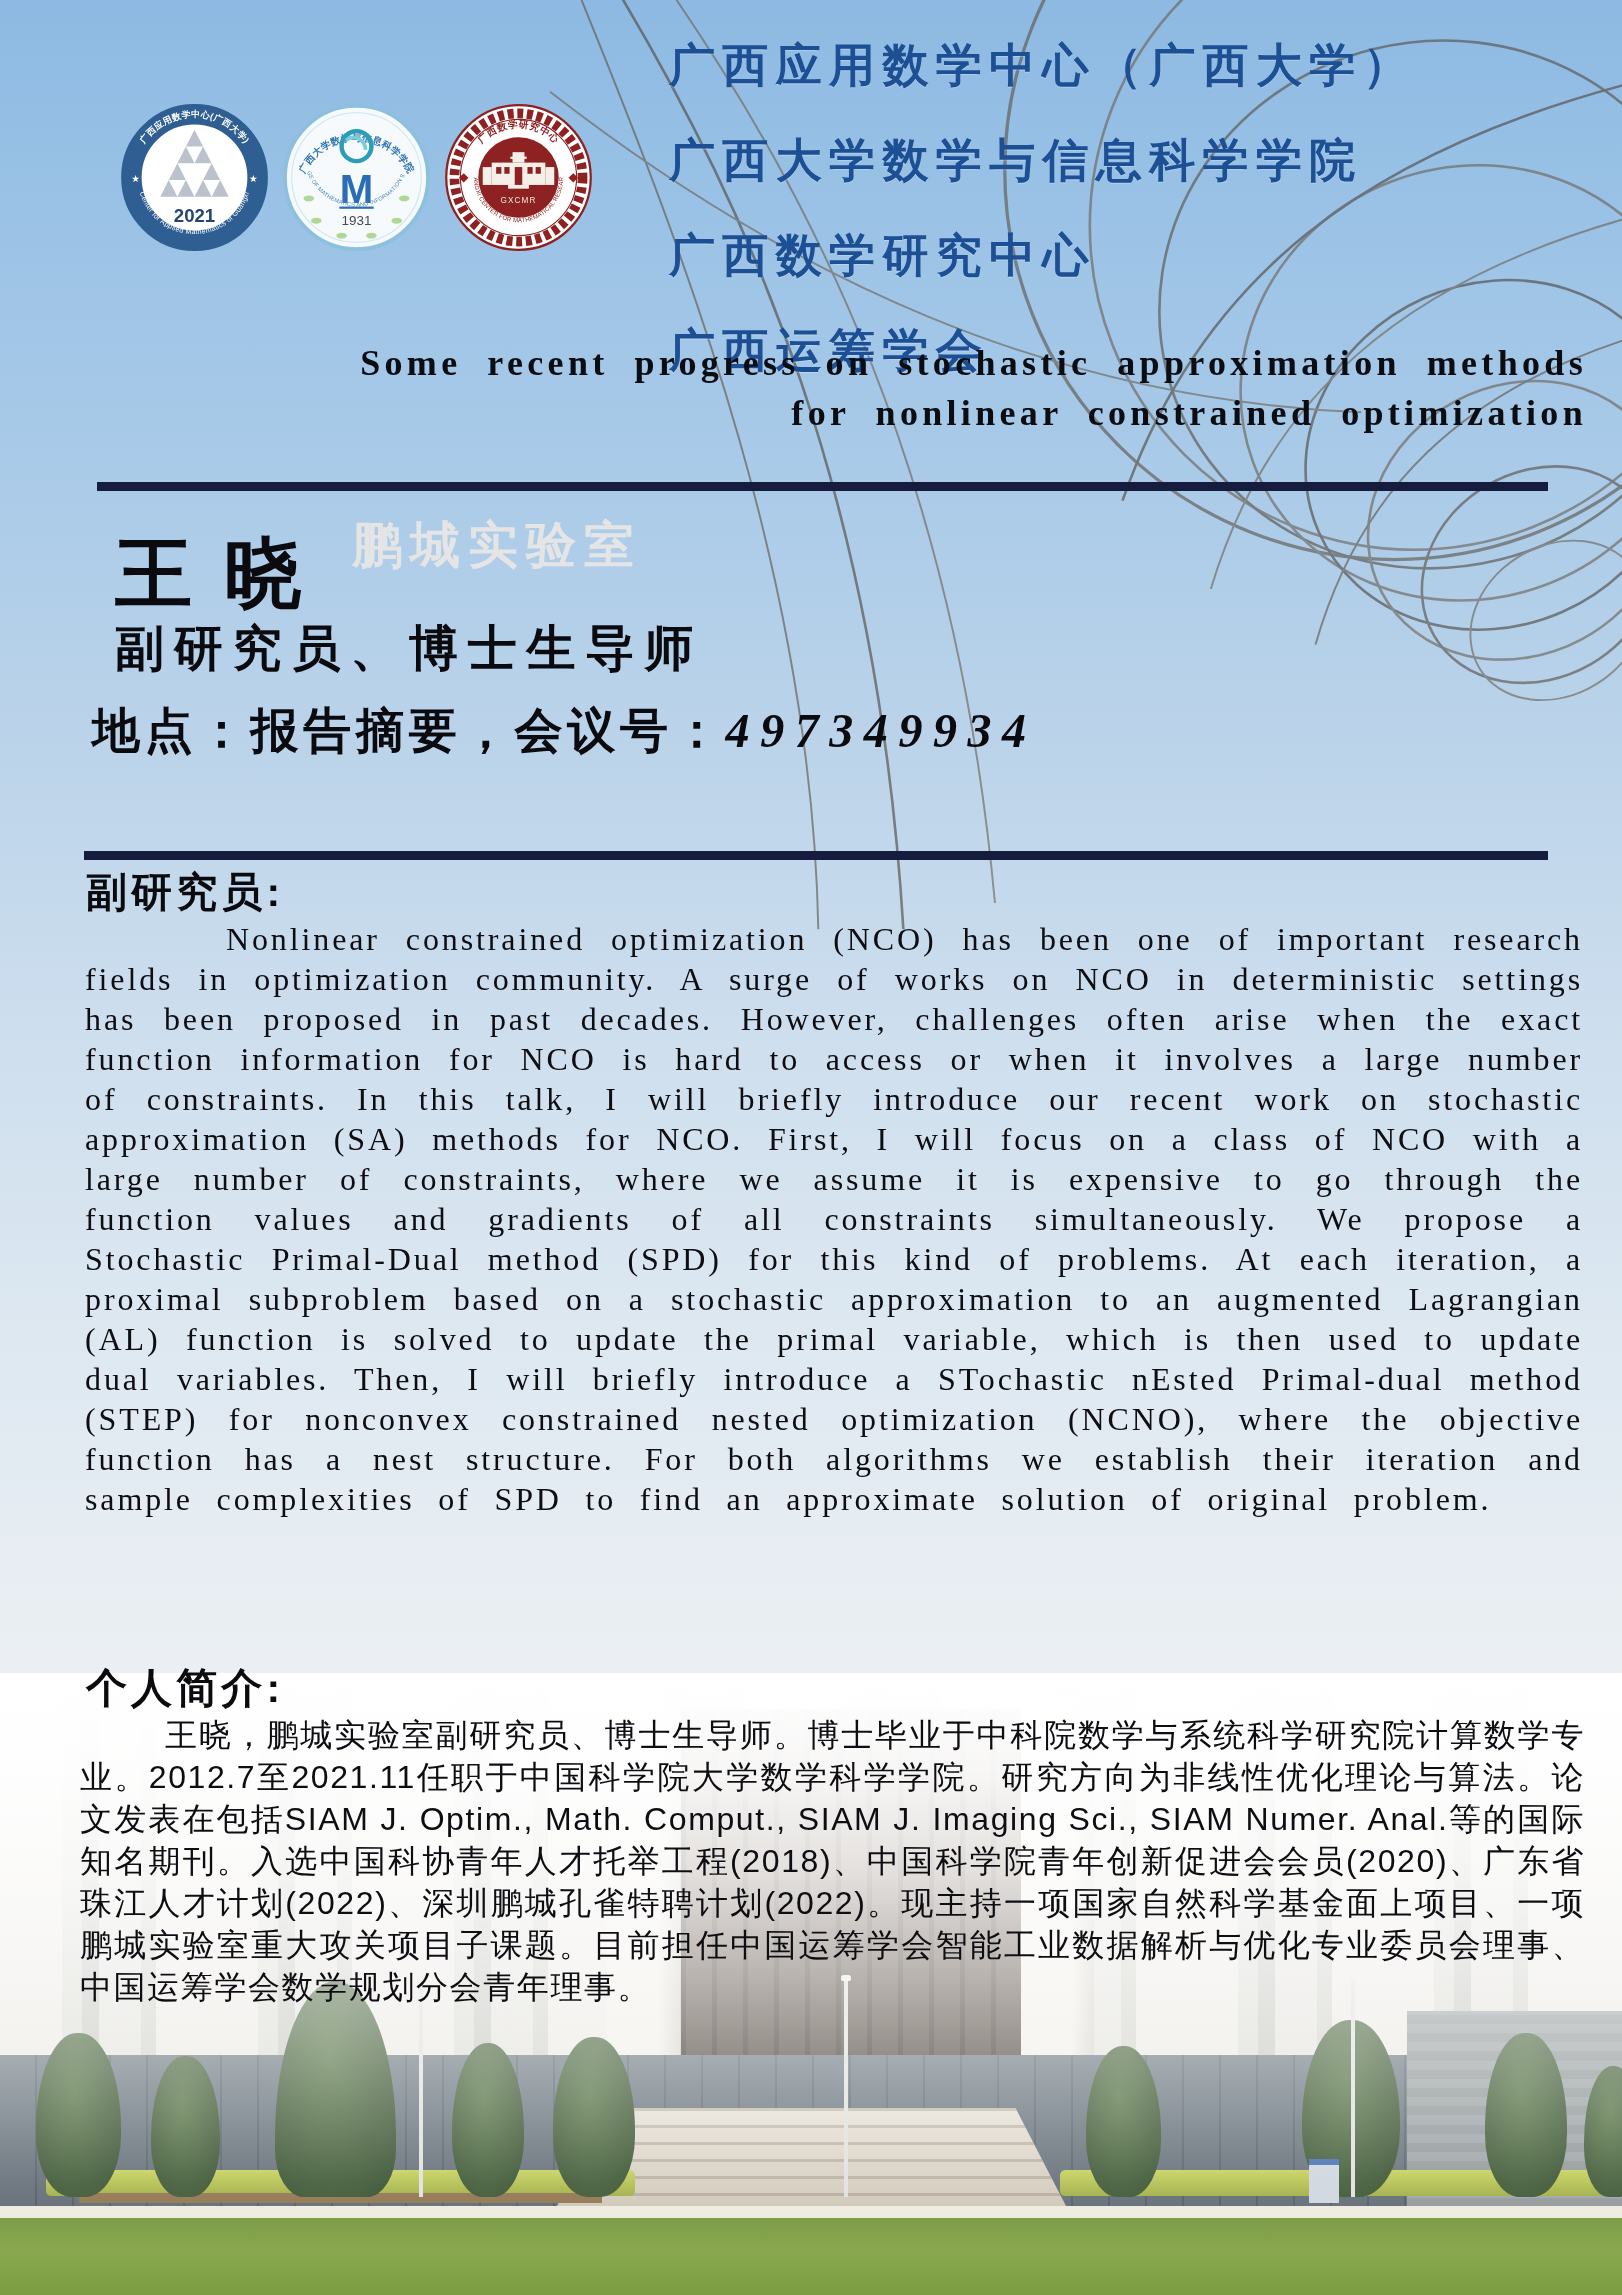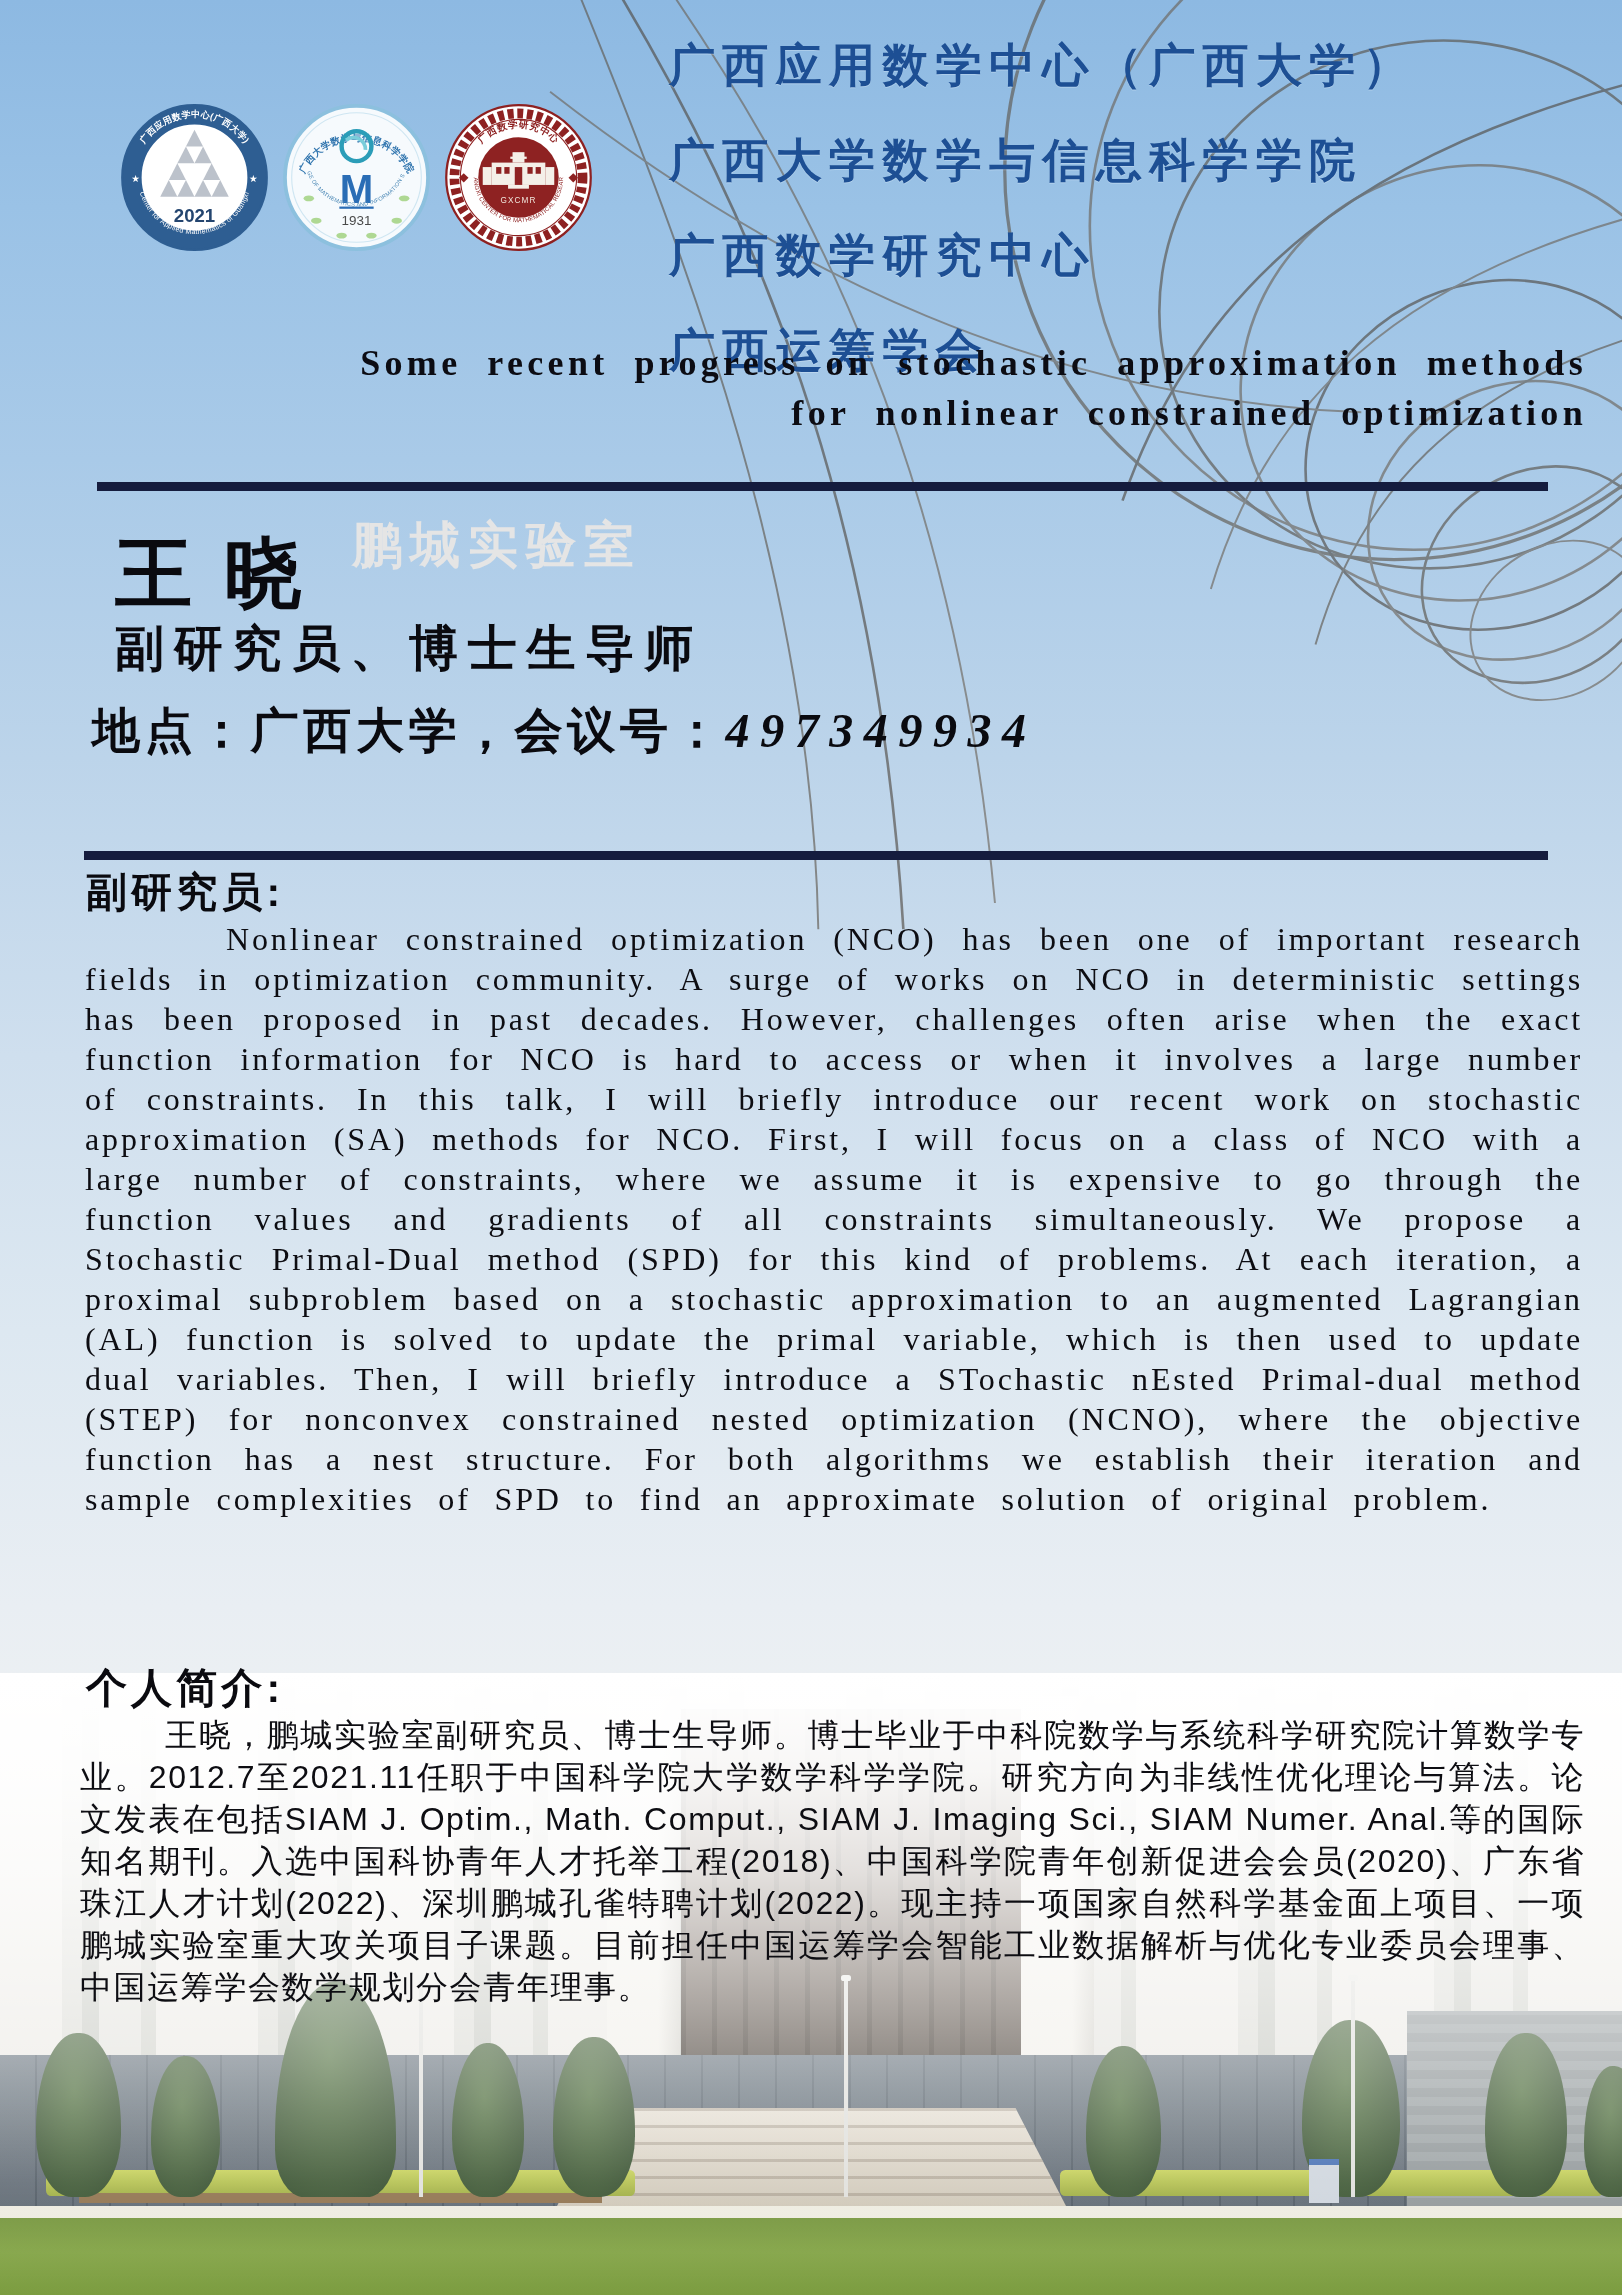--- a/index.html
+++ b/index.html
@@ -274,21 +274,21 @@
 
     <div class="rule rule-1"></div>
 
     <div class="speaker-row">
       <span class="speaker-name">王晓</span>
       <span class="speaker-aff">鹏城实验室</span>
     </div>
     <div class="position-line">副研究员、博士生导师</div>
 
     <div class="info-line venue-line">
-      <span>地点：</span><span>广西大学，</span><span>会议号：</span><span class="meeting-no">497349934</span>
+      <span>地点：</span><span>报告摘要，</span><span>会议号：</span><span class="meeting-no">497349934</span>
     </div>
 
     <div class="rule rule-2"></div>
 
     <div class="section-heading abstract-heading">副研究员:</div>
     <div class="abstract-body">Nonlinear constrained optimization (NCO) has been one of important research fields in optimization community. A surge of works on NCO in deterministic settings has been proposed in past decades. However, challenges often arise when the exact function information for NCO is hard to access or when it involves a large number of constraints. In this talk, I will briefly introduce our recent work on stochastic approximation (SA) methods for NCO. First, I will focus on a class of NCO with a large number of constraints, where we assume it is expensive to go through the function values and gradients of all constraints simultaneously. We propose a Stochastic Primal-Dual method (SPD) for this kind of problems. At each iteration, a proximal subproblem based on a stochastic approximation to an augmented Lagrangian (AL) function is solved to update the primal variable, which is then used to update dual variables. Then, I will briefly introduce a STochastic nEsted Primal-dual method (STEP) for nonconvex constrained nested optimization (NCNO), where the objective function has a nest structure. For both algorithms we establish their iteration and sample complexities of SPD to find an approximate solution of original problem.</div>
 
     <div class="section-heading bio-heading">个人简介:</div>
     <div class="bio-body">王晓，鹏城实验室副研究员、博士生导师。博士毕业于中科院数学与系统科学研究院计算数学专业。2012.7至2021.11任职于中国科学院大学数学科学学院。研究方向为非线性优化理论与算法。论文发表在包括SIAM J. Optim., Math. Comput., SIAM J. Imaging Sci., SIAM Numer. Anal.等的国际知名期刊。入选中国科协青年人才托举工程(2018)、中国科学院青年创新促进会会员(2020)、广东省珠江人才计划(2022)、深圳鹏城孔雀特聘计划(2022)。现主持一项国家自然科学基金面上项目、一项鹏城实验室重大攻关项目子课题。目前担任中国运筹学会智能工业数据解析与优化专业委员会理事、中国运筹学会数学规划分会青年理事。</div>
 

